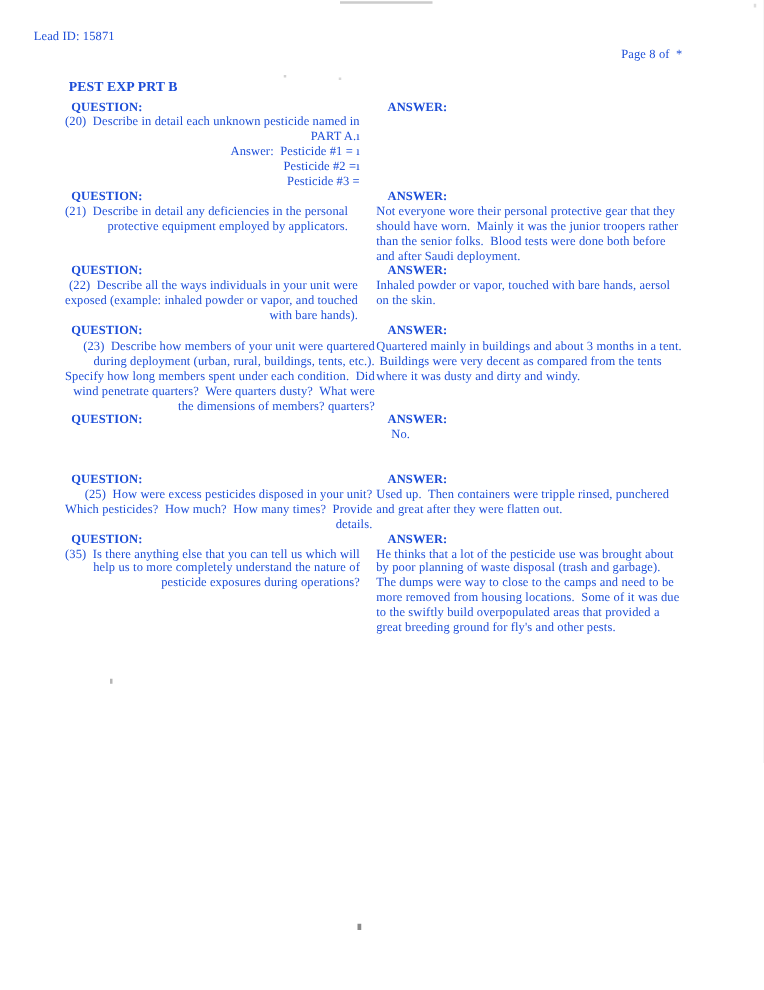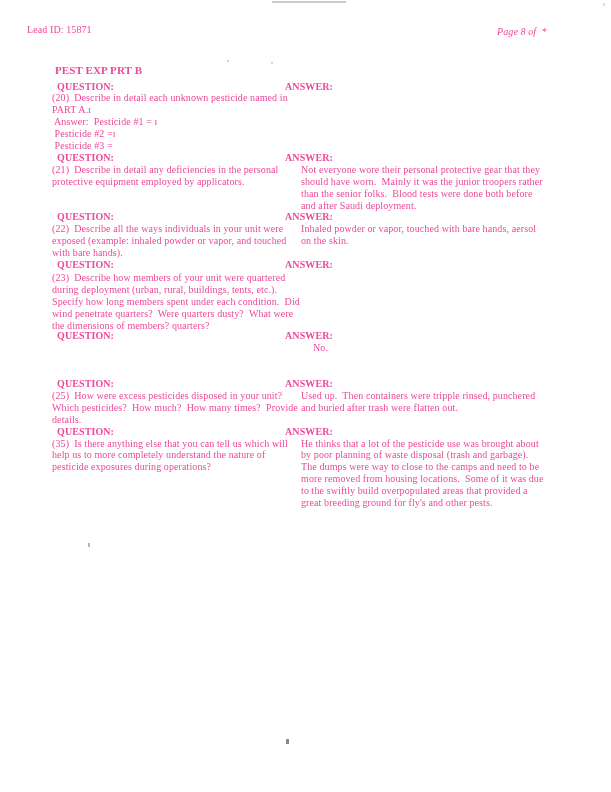--- a/index.html
+++ b/index.html
@@ -2,41 +2,41 @@
 <html><head>
 <meta charset="utf-8">
 <style>
   html,body{margin:0;padding:0;background:#e8e8e8;}
   #page{
     position:relative;
     width:611px;height:792px;
     background:#ffffff;
     overflow:hidden;
     font-family:"Liberation Serif","DejaVu Serif",serif;
-    color:#ec4899;
+    color:#1d4ed8;
   }
   .txt{
     position:absolute;
     font-size:10px;
     line-height:11.9px;
     white-space:pre;
     letter-spacing:0.1px;
   }
   .bold{font-weight:bold;}
   .title{font-size:11px;}
   .hdr{font-size:10px;}
   .artifact{position:absolute;}
   
   .lead-id{left:27px;top:24px;}
-  .page-num{left:497px;top:26px;font-style:italic;}
+  .page-num{left:497px;top:38px;}
   .form-title{left:55px;top:65px;}
   
   .qlab{left:57px;}
-  .alab{left:285px;}
-  .qbody{left:52px;}
+  .alab{left:310px;}
+  .qbody{left:52px;text-align:right;}
   .abody{left:301px;}
   
   .r20h{top:80.5px;} .r20b{top:92.4px;}
   .r21h{top:151.9px;} .r21b{top:163.8px;}
   .r22h{top:211.4px;} .r22b{top:223.3px;}
   .r23h{top:259px;}   .r23b{top:272px;}
   .r24h{top:330.4px;} .r24b{top:342.3px;}
   .r25h{top:378px;}   .r25b{top:389.9px;}
   .r26h{top:425.6px;} .r26b{top:437.5px;}
   .no-answer{left:313px;}
@@ -90,32 +90,35 @@
   <div class="txt abody r22b">Inhaled powder or vapor, touched with bare hands, aersol
 on the skin.</div>
 
   <div class="txt bold qlab r23h">QUESTION:</div>
   <div class="txt bold alab r23h">ANSWER:</div>
   <div class="txt qbody r23b">(23)  Describe how members of your unit were quartered
 during deployment (urban, rural, buildings, tents, etc.).
 Specify how long members spent under each condition.  Did
 wind penetrate quarters?  Were quarters dusty?  What were
 the dimensions of members? quarters?</div>
+  <div class="txt abody r23b">Quartered mainly in buildings and about 3 months in a tent.
+ Buildings were very decent as compared from the tents
+where it was dusty and dirty and windy.</div>
 
   <div class="txt bold qlab r24h">QUESTION:</div>
   <div class="txt bold alab r24h">ANSWER:</div>
   <div class="txt no-answer r24b">No.</div>
 
   <div class="txt bold qlab r25h">QUESTION:</div>
   <div class="txt bold alab r25h">ANSWER:</div>
   <div class="txt qbody r25b">(25)  How were excess pesticides disposed in your unit?
 Which pesticides?  How much?  How many times?  Provide
 details.</div>
   <div class="txt abody r25b">Used up.  Then containers were tripple rinsed, punchered
-and buried after trash were flatten out.</div>
+and great after they were flatten out.</div>
 
   <div class="txt bold qlab r26h">QUESTION:</div>
   <div class="txt bold alab r26h">ANSWER:</div>
   <div class="txt qbody r26b">(35)  Is there anything else that you can tell us which will
 help us to more completely understand the nature of
 pesticide exposures during operations?</div>
   <div class="txt abody r26b">He thinks that a lot of the pesticide use was brought about
 by poor planning of waste disposal (trash and garbage).
 The dumps were way to close to the camps and need to be
 more removed from housing locations.  Some of it was due

